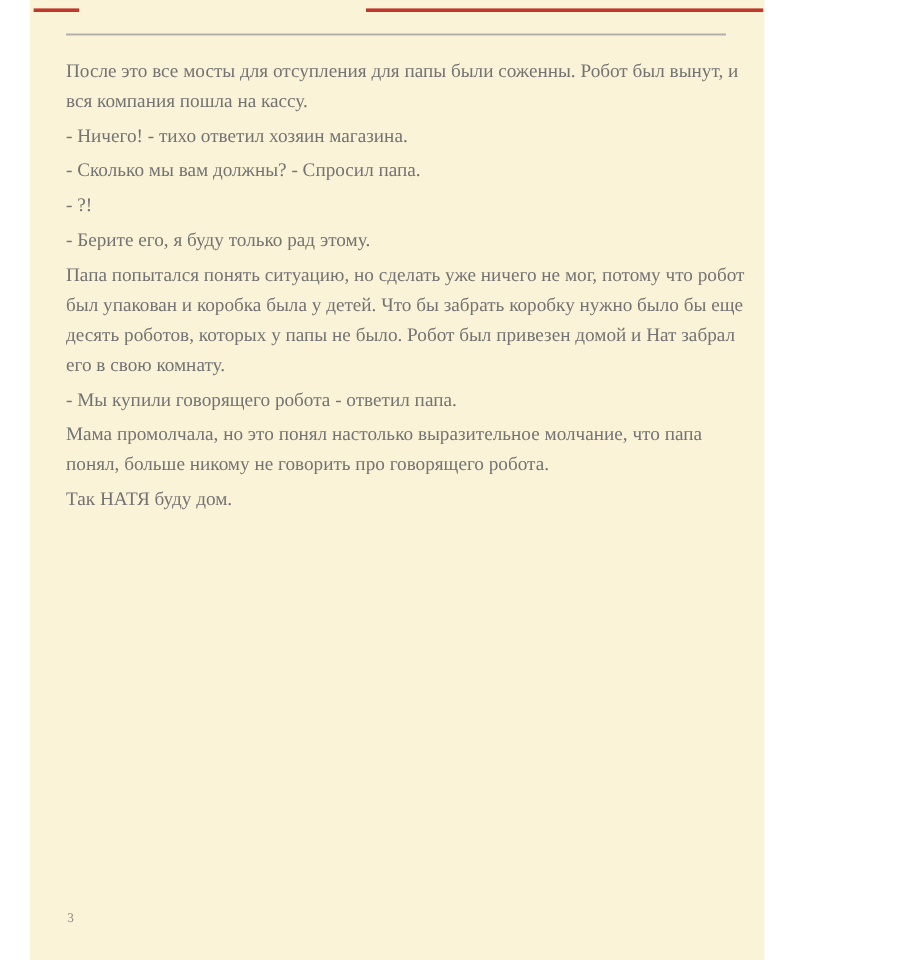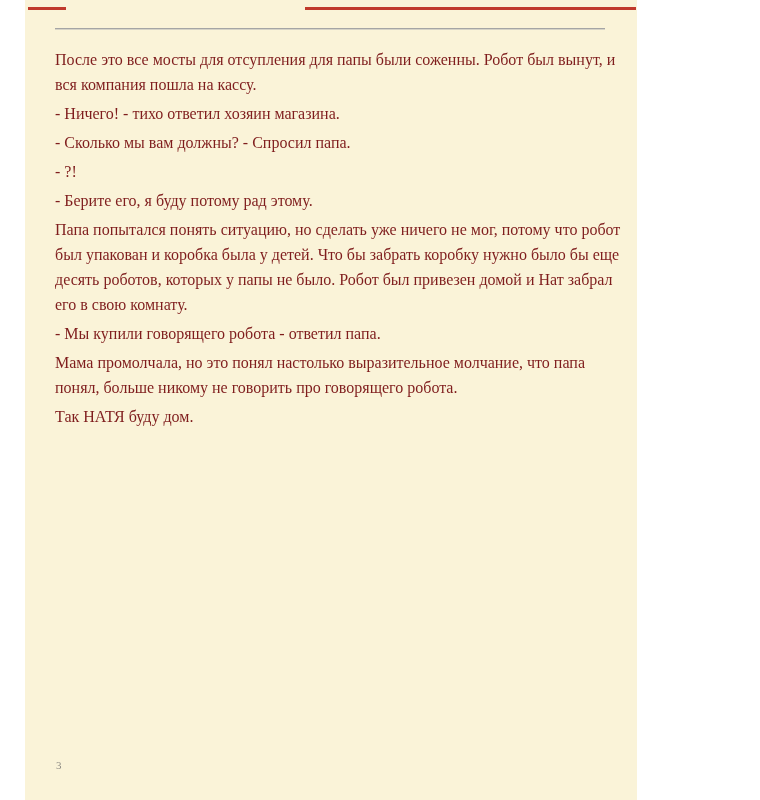--- a/index.html
+++ b/index.html
@@ -34,21 +34,21 @@
     position: absolute;
     left: 30px; top: 28px;
     width: 550px; height: 2px;
     background: #a5a5a5;
     border-bottom: 1px solid #d6d3c6;
   }
   .story-text {
     position: absolute;
     left: 30px; top: 47px;
     width: 575px;
-    color: #7f1d1d;
+    color: #737373;
     font-size: 16px;
     line-height: 25px;
   }
   .story-text p {
     white-space: pre-line;
     margin: 0 0 4px 0;
   }
   .page-number {
     position: absolute;
     left: 31px; top: 758px;
@@ -68,21 +68,21 @@
     <div class="progress-segment right"></div>
 
     <div class="section-divider"></div>
 
     <div class="story-text">
       <p>После это все мосты для отсупления для папы были соженны. Робот был вынут, и
 вся компания пошла на кассу.</p>
       <p>- Ничего! - тихо ответил хозяин магазина.</p>
       <p>- Сколько мы вам должны? - Спросил папа.</p>
       <p>- ?!</p>
-      <p>- Берите его, я буду потому рад этому.</p>
+      <p>- Берите его, я буду только рад этому.</p>
       <p>Папа попытался понять ситуацию, но сделать уже ничего не мог, потому что робот
 был упакован и коробка была у детей. Что бы забрать коробку нужно было бы еще
 десять роботов, которых у папы не было. Робот был привезен домой и Нат забрал
 его в свою комнату.</p>
       <p>- Мы купили говорящего робота - ответил папа.</p>
       <p>Мама промолчала, но это понял настолько выразительное молчание, что папа
 понял, больше никому не говорить про говорящего робота.</p>
       <p>Так НАТЯ буду дом.</p>
     </div>
 

